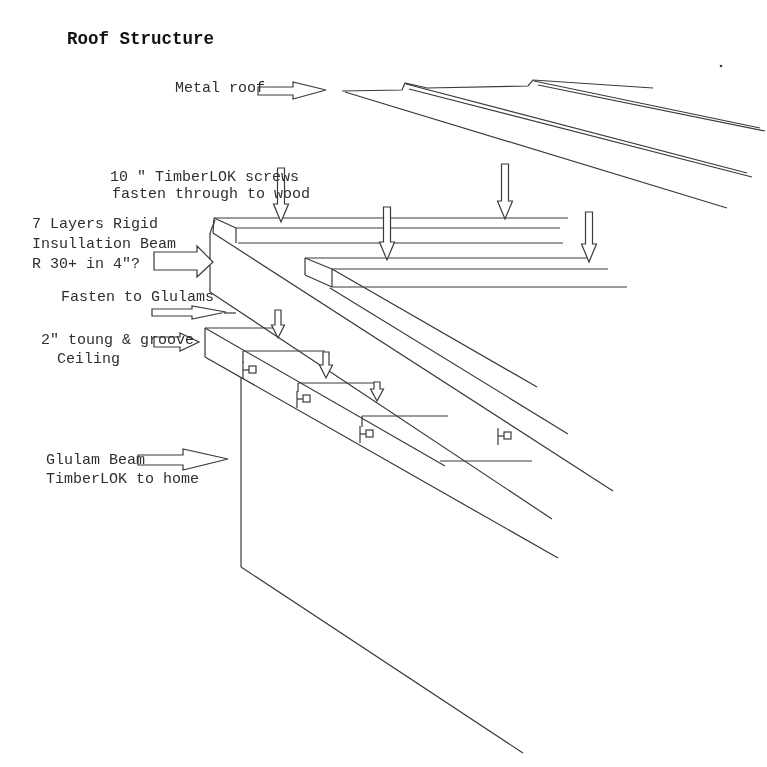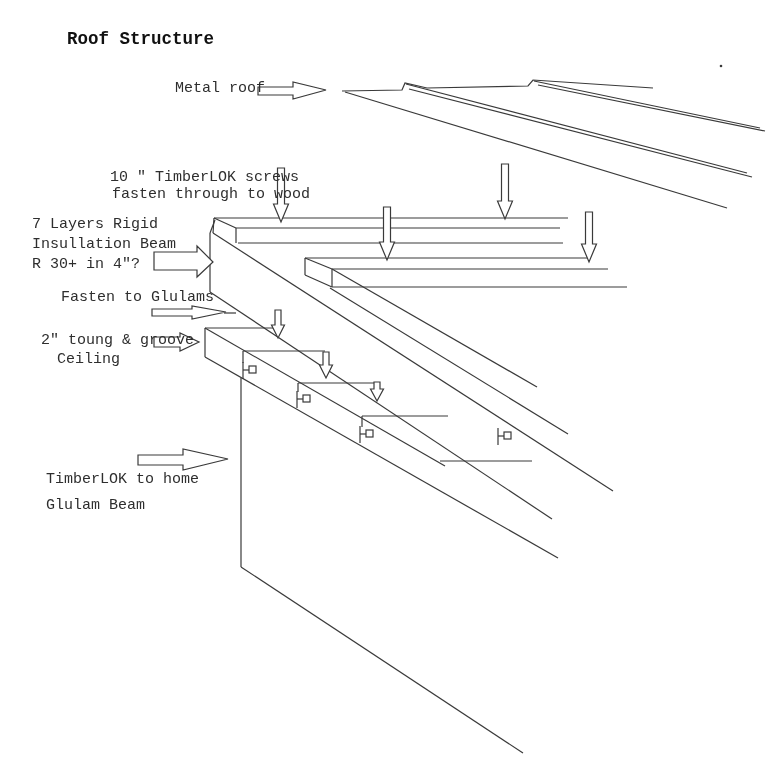--- a/index.html
+++ b/index.html
@@ -148,16 +148,16 @@
 
   <div class="lbl" style="left:32px;top:215px;">7 Layers Rigid</div>
   <div class="lbl" style="left:32px;top:235px;">Insullation Beam</div>
   <div class="lbl" style="left:32px;top:255px;">R 30+ in 4"?</div>
 
   <div class="lbl" style="left:61px;top:288px;">Fasten to Glulams</div>
 
   <div class="lbl" style="left:41px;top:331px;">2" toung &amp; groove</div>
   <div class="lbl" style="left:41px;top:350px;margin-left:16px;">Ceiling</div>
 
-  <div class="lbl" style="left:46px;top:451px;margin-top:45px;">Glulam Beam</div>
+  <div class="lbl" style="left:46px;top:451px;">Glulam Beam</div>
   <div class="lbl" style="left:46px;top:470px;">TimberLOK to home</div>
 
 </div>
 
 </body></html>

